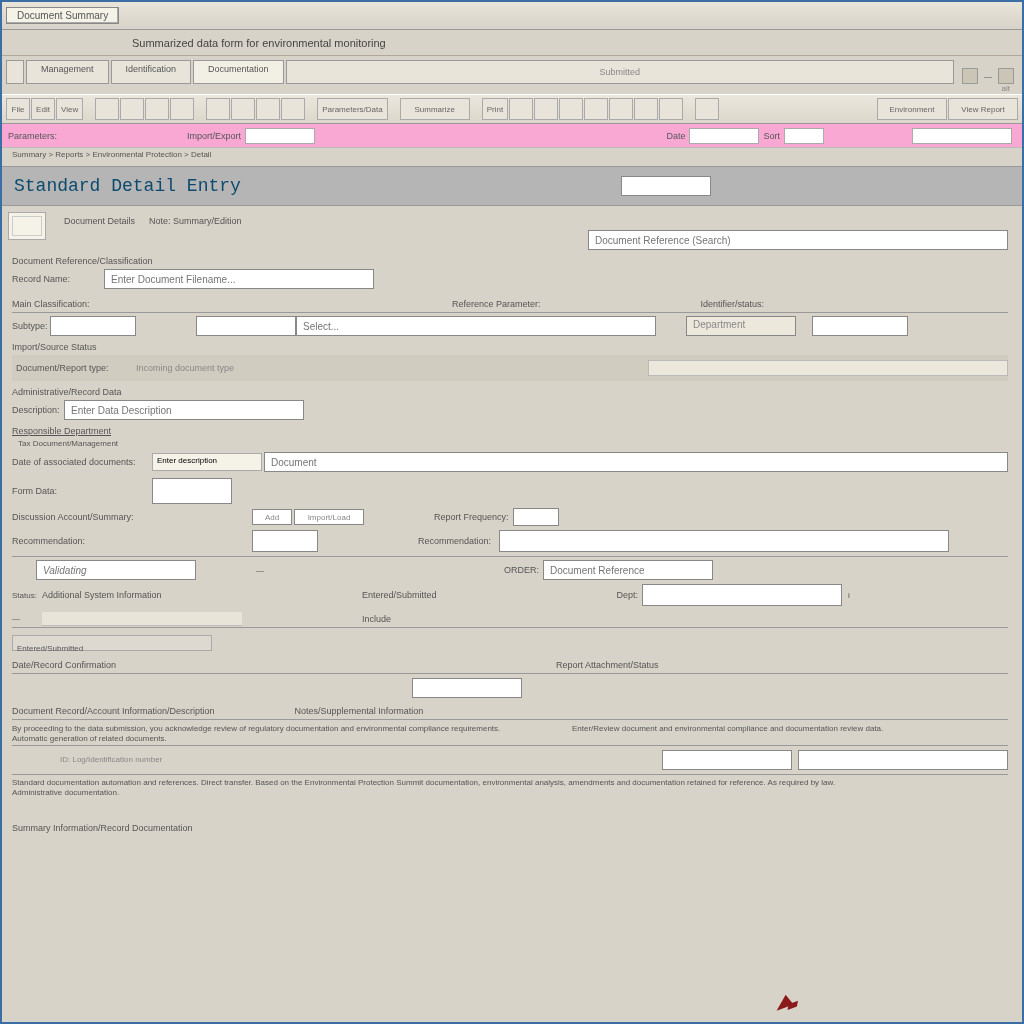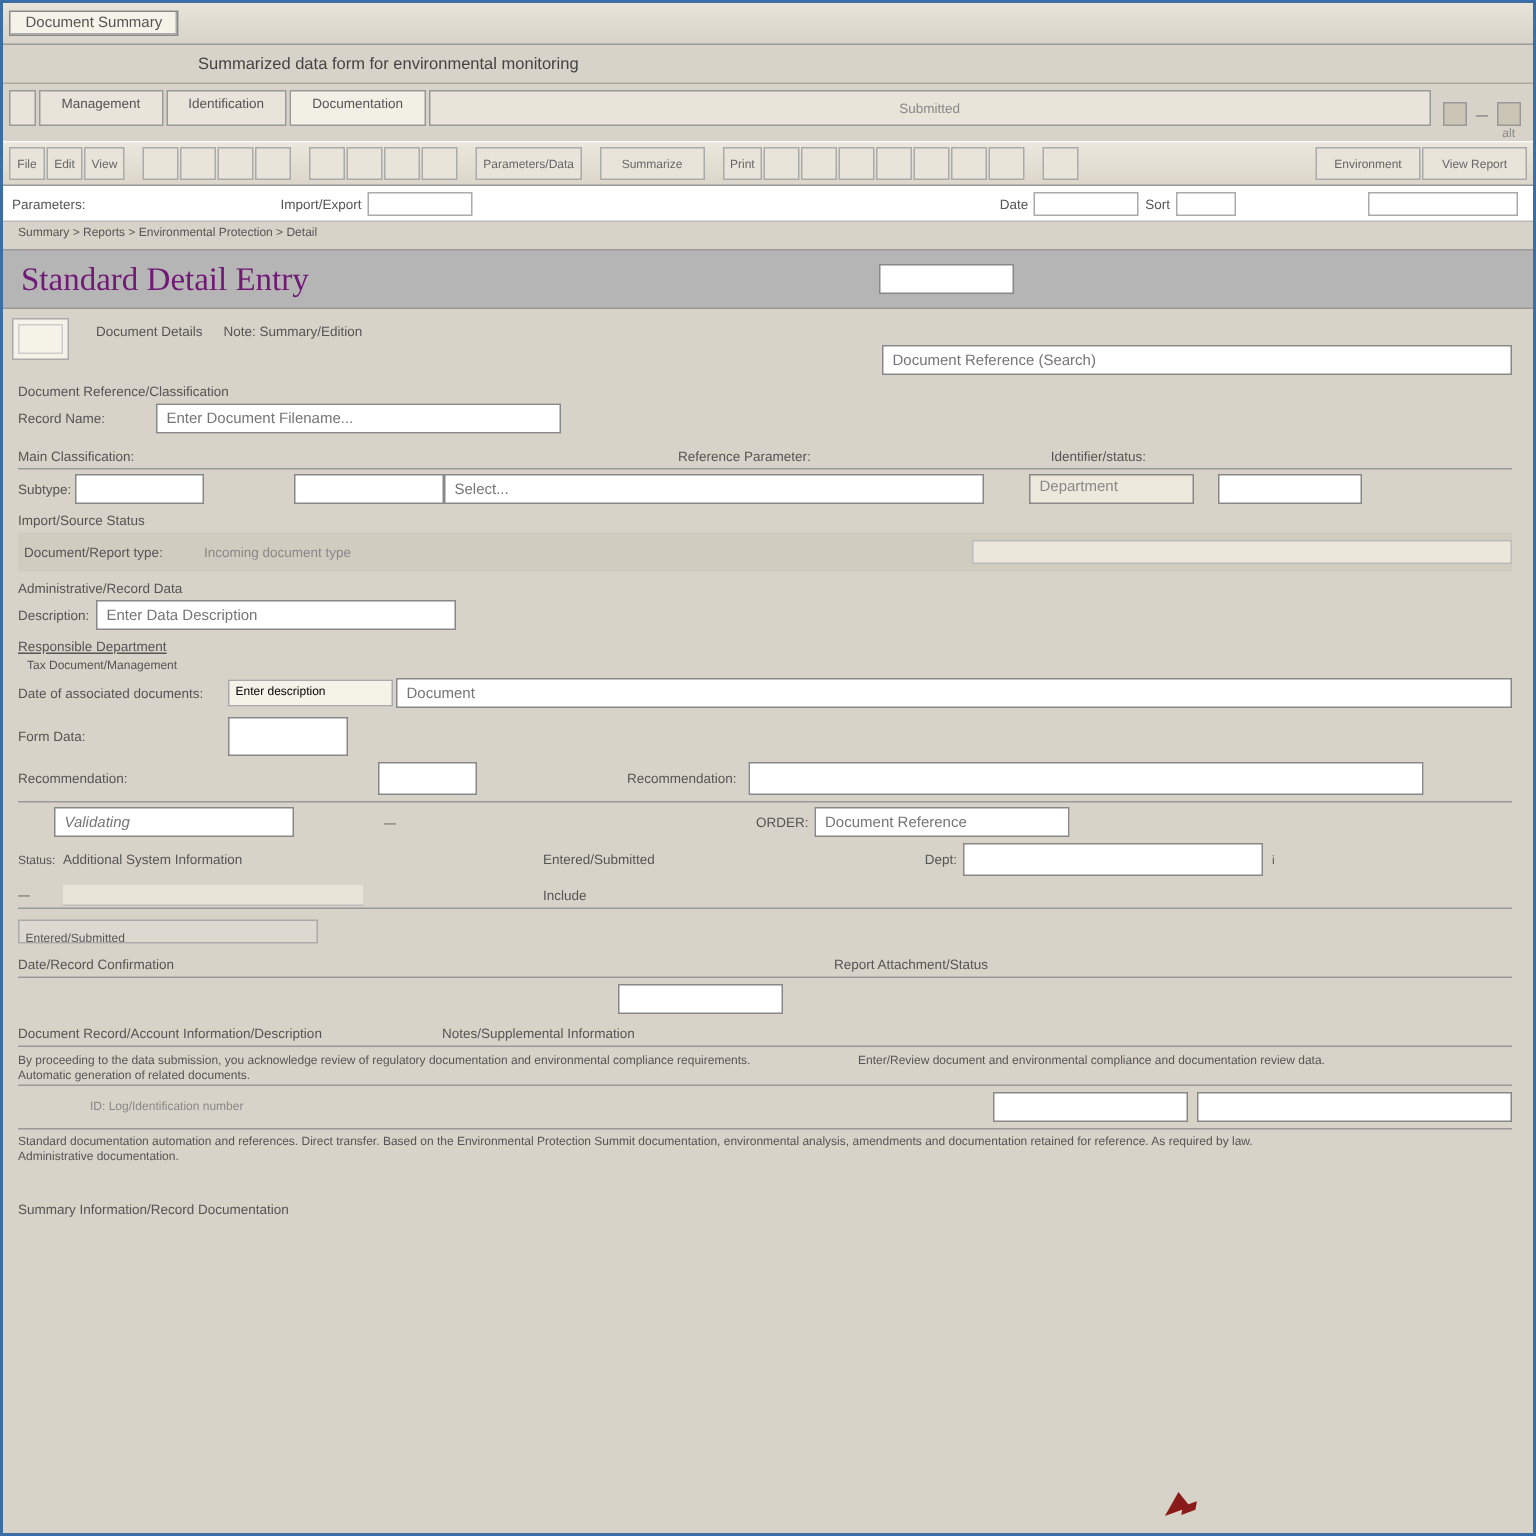--- a/index.html
+++ b/index.html
@@ -16,27 +16,27 @@
 .tab.wide { flex: 0 0 auto; }
 .tab-spacer { flex: 1; background: #e8e4da; border: 1px solid #999; height: 24px; margin-left: 2px; display:flex; align-items:center; justify-content:center; font-size:9px; color:#888;margin-top:48px;}
 .top-icons { display: flex; gap: 6px; margin: 0 8px; align-items: center; }
 .top-icon { width: 16px; height: 16px; background: #cbc5b6; border: 1px solid #999; }
 
 .toolbar { height: 30px; background: linear-gradient(#ebe7dd,#dcd7ca); border-top: 1px solid #fff; border-bottom: 1px solid #999; display: flex; align-items: center; gap: 1px; padding: 2px 4px; }
 .tb-btn { height: 22px; min-width: 24px; background: #e8e4da; border: 1px solid #aaa; font-size: 8px; color: #666; display: flex; align-items: center; justify-content: center; padding: 0 4px; }
 .tb-sep { width: 10px; }
 .tb-wide { min-width: 70px; }
 
-.filterbar { height: 24px; background: #ffffff; border-bottom: 1px solid #bbb; display: flex; align-items: center; padding: 0 6px; font-size: 9px; color: #666; }
+.filterbar { height: 24px; background: #f9a8d4; border-bottom: 1px solid #bbb; display: flex; align-items: center; padding: 0 6px; font-size: 9px; color: #666; }
 .filter-sm { width: 70px; margin: 0 4px; background:#fff; border:1px solid #aaa; height:16px;}
 
 .crumb { height: 18px; background: #d8d3c8; padding: 2px 10px; font-size: 8px; color: #555; }
 
 .titlerow { height: 40px; background: #b5b5b5; display: flex; align-items: center; padding: 0 12px; border-top: 1px solid #999; border-bottom: 1px solid #999; }
-.titlerow h1 { font-size: 22px; color: #701a75; font-weight: normal; font-family: Liberation Serif, serif; }
+.titlerow h1 { font-size: 18px; color: #0c4a6e; font-weight: normal; font-family: Liberation Mono, monospace; }
 .titlerow .search { margin-left: 380px; width: 90px; height: 20px; background: #fff; border: 1px solid #888; }
 
 .content { padding: 6px 14px 6px 10px; height: calc(1024px - 28px - 26px - 28px - 30px - 24px - 18px - 40px); overflow: hidden; position: relative; }
 
 .side-thumb { position: absolute; left: 6px; top: 6px; width: 38px; height: 28px; background: #f5f2e8; border: 1px solid #aaa; }
 .side-thumb::after { content:''; position:absolute; left:3px; top:3px; right:3px; bottom:3px; border:1px solid #ccc; }
 
 .row { display: flex; align-items: center; margin-bottom: 4px; min-height: 18px; }
 .lbl { font-size: 9px; color: #555; }
 .fld { background: #fff; border: 1px solid #888; height: 20px; font-size: 10px; color: #888; padding: 2px 6px; }
@@ -195,20 +195,28 @@
     <span class="lbl" style="width:140px;">Date of associated documents:</span>
     <div style="width:110px;height:18px;border:1px solid #aaa;background:#f5f2e8;font-size:8px;padding:2px 4px;">Enter description</div>
     <input class="fld" style="flex: 1 1 0%; margin-left: 2px;" placeholder="Document">
   </div>
 
   <div class="row" style="margin-top:6px;">
     <span class="lbl" style="width:140px;">Form Data:</span>
     <input class="fld" style="width: 80px; height: 26px;">
   </div>
 
+  <div class="row">
+    <span class="lbl" style="width:140px;">Discussion Account/Summary:</span>
+    <div style="width:100px"></div>
+    <button class="fld" style="height:16px;width:40px;font-size:8px;">Add</button>
+    <button class="fld" style="height:16px;width:70px;font-size:8px;margin-left:2px;">Import/Load</button>
+    <span class="lbl" style="margin-left:70px;">Report Frequency:</span>
+    <input class="fld" style="width: 46px; height: 18px; margin-left: 4px;">
+  </div>
 
   <div class="row">
     <span class="lbl" style="width:140px;">Recommendation:</span>
     <div style="width:100px"></div>
     <input class="fld" style="width: 66px; height: 22px;">
     <span class="lbl" style="margin-left:100px;">Recommendation:</span>
     <input class="fld" style="width: 450px; height: 22px; margin-left: 8px;">
   </div>
 
   <div class="hrline"></div>

